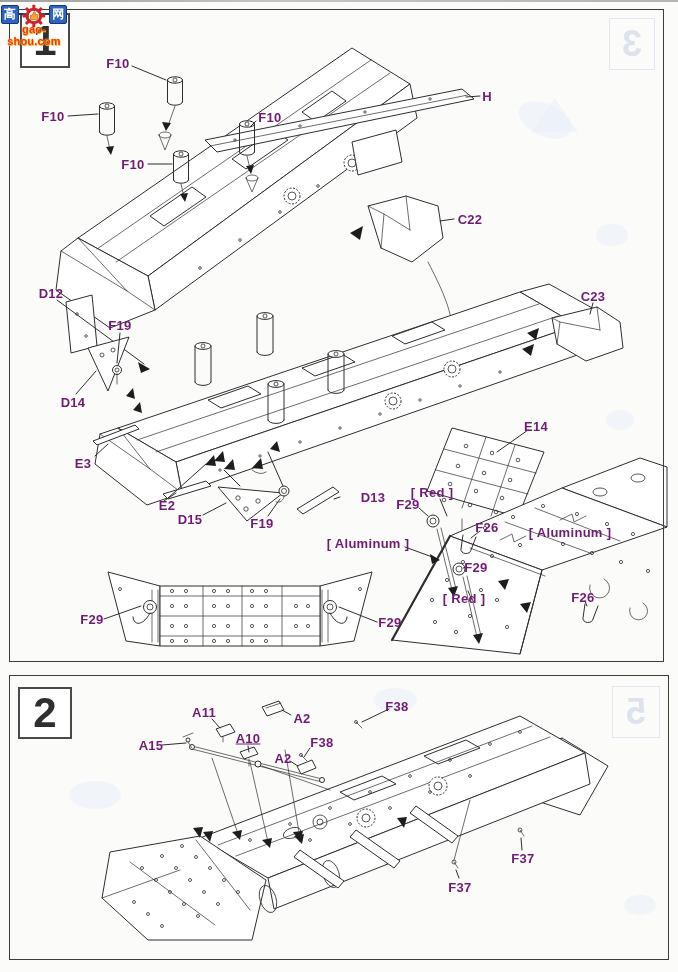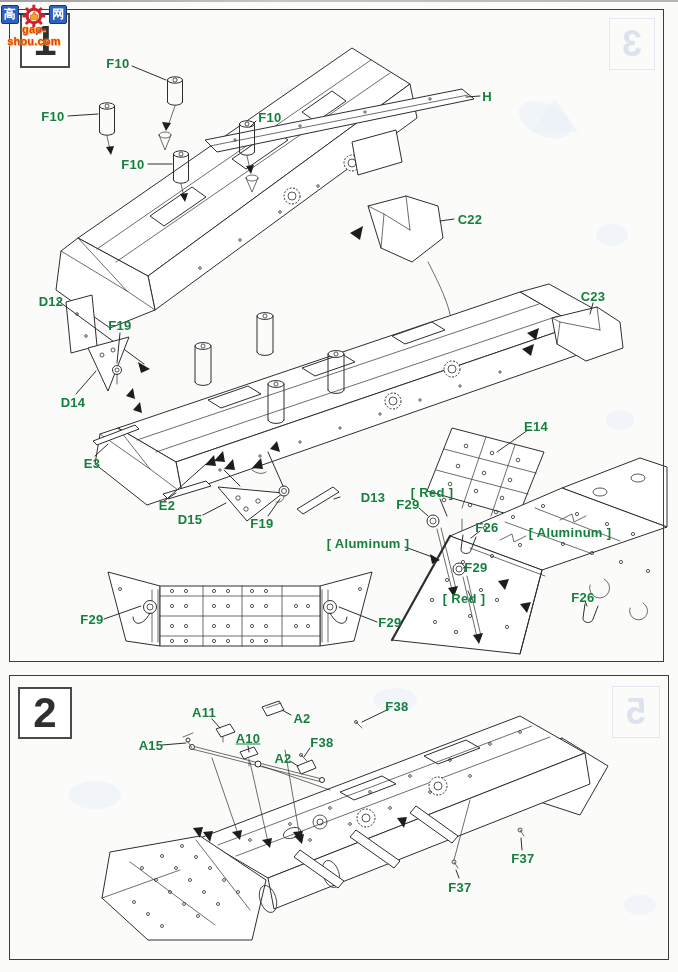--- a/index.html
+++ b/index.html
@@ -18,21 +18,21 @@
   .stepbox1{left:20px;top:13px;width:46px;height:51px;}
   .stepbox2{left:18px;top:687px;width:50px;height:48px;}
   .ghostbox{position:absolute;border:1px solid #e2e7f1;z-index:1;
     display:flex;align-items:center;justify-content:center;
     font-weight:bold;font-size:36px;color:#dde3ee;transform:scaleX(-1);}
   .ghostbox1{left:609px;top:18px;width:44px;height:50px;}
   .ghostbox2{left:612px;top:686px;width:46px;height:50px;}
   #art{position:absolute;left:0;top:0;z-index:1;}
   .labels{position:absolute;left:0;top:0;width:678px;height:972px;z-index:3;pointer-events:none;}
   .part-label{position:absolute;transform:translate(-50%,-50%);
-    font-weight:bold;font-size:13px;letter-spacing:.3px;color:#15803d;white-space:nowrap;}
+    font-weight:bold;font-size:13px;letter-spacing:.3px;color:#701a75;white-space:nowrap;}
   
   .logo{position:absolute;left:1px;top:0;width:66px;z-index:6;}
   .logo-row{display:flex;align-items:center;}
   .logo-box{display:inline-block;width:17px;height:17px;background:#2f63c2;border:1px solid #16386e;
     border-radius:2px;color:#fff;font-weight:bold;font-size:12px;line-height:17px;text-align:center;}
   .logo-dash{display:inline-block;width:5px;height:2.5px;background:#16386e;}
   .logo-gear{margin:0 -2px;position:relative;top:2px;}
   .logo-site{margin-top:-5px;text-align:center;font-weight:bold;font-size:11px;letter-spacing:.2px;
     color:#e8372c;text-shadow:0 0 2px #ffc81e,0 0 1px #ffc81e,0.5px 0.5px 0 #f9b233;}
   
@@ -449,25 +449,25 @@
     <span>2</span>
   </div>
 
 <div class="labels">
     <div class="part-label" style="left: 118px; top: 63px;">F10</div>
     <div class="part-label" style="left: 53px; top: 116px;">F10</div>
     <div class="part-label" style="left: 270px; top: 117px;">F10</div>
     <div class="part-label" style="left: 133px; top: 164px;">F10</div>
     <div class="part-label" style="left: 487px; top: 96px;">H</div>
     <div class="part-label" style="left: 470px; top: 219px;">C22</div>
-    <div class="part-label" style="left: 51px; top: 293px; margin-top: 8px;">D12</div>
+    <div class="part-label" style="left: 51px; top: 293px;">D12</div>
     <div class="part-label" style="left: 120px; top: 325px;">F19</div>
     <div class="part-label" style="left: 73px; top: 402px;">D14</div>
     <div class="part-label" style="left: 593px; top: 296px;">C23</div>
-    <div class="part-label" style="left: 92px; top: 463px;">E3</div>
+    <div class="part-label" style="left: 83px; top: 463px;">E3</div>
     <div class="part-label" style="left: 167px; top: 505px;">E2</div>
     <div class="part-label" style="left: 190px; top: 519px; text-align: center;">D15</div>
     <div class="part-label" style="left: 262px; top: 523px;">F19</div>
     <div class="part-label" style="left: 350px; top: 497px; padding-left: 46px;">D13</div>
     <div class="part-label" style="left: 536px; top: 426px;">E14</div>
     <div class="part-label" style="left: 432px; top: 492px;">[ Red ]</div>
     <div class="part-label" style="left: 408px; top: 504px;">F29</div>
     <div class="part-label" style="left: 487px; top: 527px;">F26</div>
     <div class="part-label" style="left: 570px; top: 532px;">[ Aluminum ]</div>
     <div class="part-label" style="left: 368px; top: 543px;">[ Aluminum ]</div>

